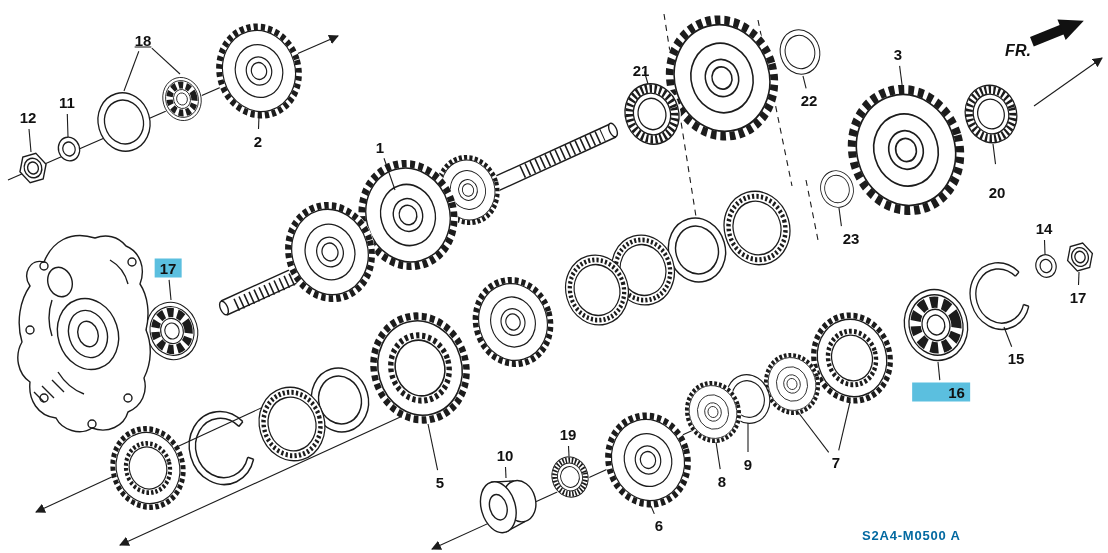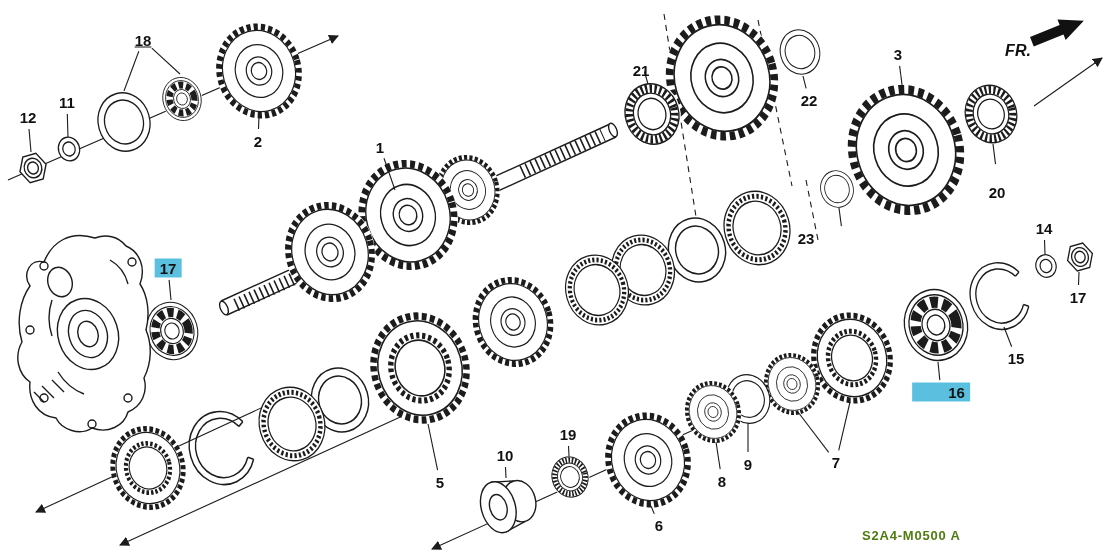--- a/index.html
+++ b/index.html
@@ -10,21 +10,21 @@
   svg.art{position:absolute;left:0;top:0;z-index:1;}
   .label-layer{position:absolute;left:0;top:0;width:100%;height:100%;z-index:3;pointer-events:none;}
   .part-label{
     position:absolute;transform:translate(-50%,-50%);
     font-size:15px;font-weight:700;color:#111;line-height:1;
     padding:2px 5px;pointer-events:auto;cursor:default;white-space:nowrap;
   }
   .part-label.highlighted{background:var(--hl,#5bbfdf);}
   .diagram-code{
     position:absolute;left:862px;top:528px;z-index:3;
-    font-size:13px;font-weight:700;letter-spacing:0.8px;color:#4d7c0f;
+    font-size:13px;font-weight:700;letter-spacing:0.8px;color:#0369a1;
   }
 </style>
 </head>
 <body>
 
 <div class="stage">
 
   <svg class="art" width="1108" height="553" viewBox="0 0 1108 553">
     <defs>
       <marker id="arrow" viewBox="0 0 10 10" refX="9" refY="5" markerWidth="9" markerHeight="9" orient="auto-start-reverse">
@@ -231,17 +231,17 @@
       <div class="part-label" style="left: 1078px; top: 297px;">17</div>
       <div class="part-label" style="left: 1044px; top: 228px;">14</div>
       <div class="part-label" style="left: 1016px; top: 358px;">15</div>
       <div class="part-label highlighted" style="left: 941px; top: 392px; padding-left: 36px;">16</div>
       <div class="part-label highlighted" style="left: 168px; top: 268px;">17</div>
       <div class="part-label" style="left: 143px; top: 40px; text-decoration: underline;">18</div>
       <div class="part-label" style="left: 568px; top: 434px;">19</div>
       <div class="part-label" style="left: 997px; top: 176px; margin-top: 16px;">20</div>
       <div class="part-label" style="left: 641px; top: 70px;">21</div>
       <div class="part-label" style="left: 809px; top: 100px;">22</div>
-      <div class="part-label" style="left: 806px; top: 238px; text-align: right;">23</div>
+      <div class="part-label" style="left: 851px; top: 238px; text-align: right;">23</div>
     </div>
 
   <div class="diagram-code">S2A4-M0500 A</div>
 </div>
 
 </body></html>

